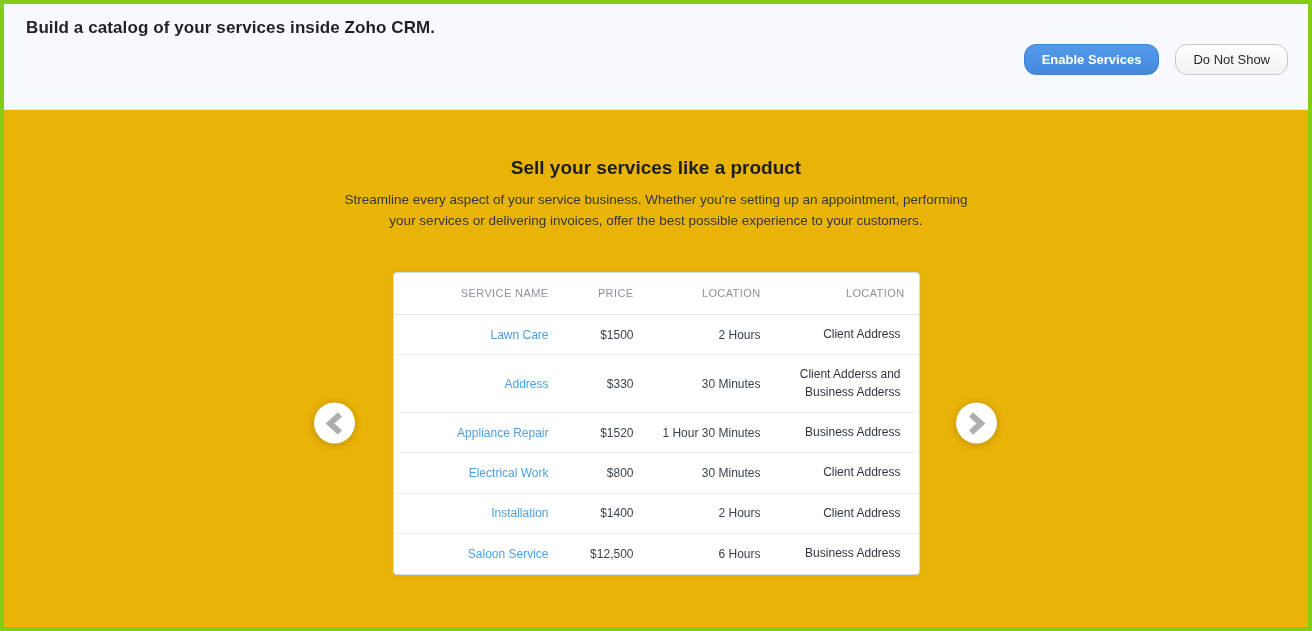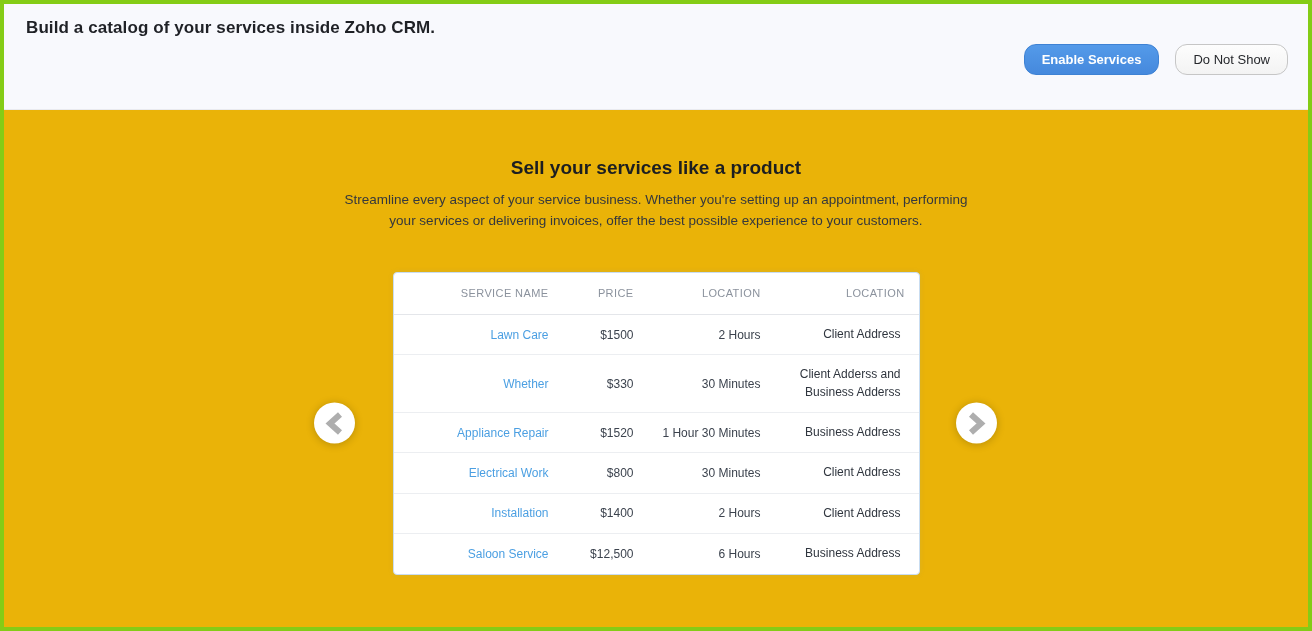--- a/index.html
+++ b/index.html
@@ -179,21 +179,21 @@
           <span>LOCATION</span>
         </div>
 
         <div class="t-row">
           <span class="cell-service">Lawn Care</span>
           <span>$1500</span>
           <span>2 Hours</span>
           <span class="cell-location">Client Address</span>
         </div>
         <div class="t-row">
-          <span class="cell-service">Whether</span>
+          <span class="cell-service">Address</span>
           <span>$330</span>
           <span>30 Minutes</span>
           <span class="cell-location">Client Adderss and Business Adderss</span>
         </div>
         <div class="t-row">
           <span class="cell-service">Appliance Repair</span>
           <span>$1520</span>
           <span>1 Hour 30 Minutes</span>
           <span class="cell-location">Business Address</span>
         </div>

